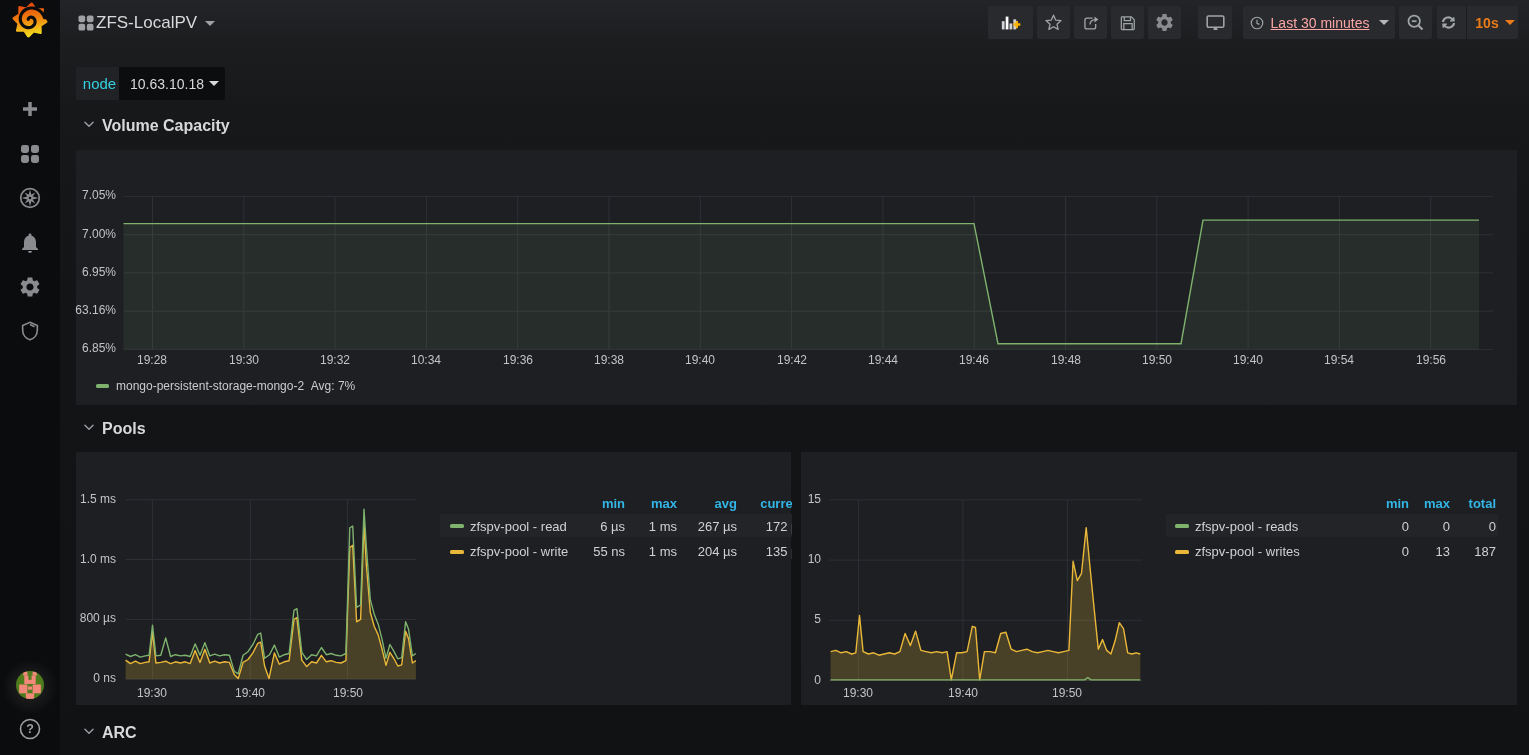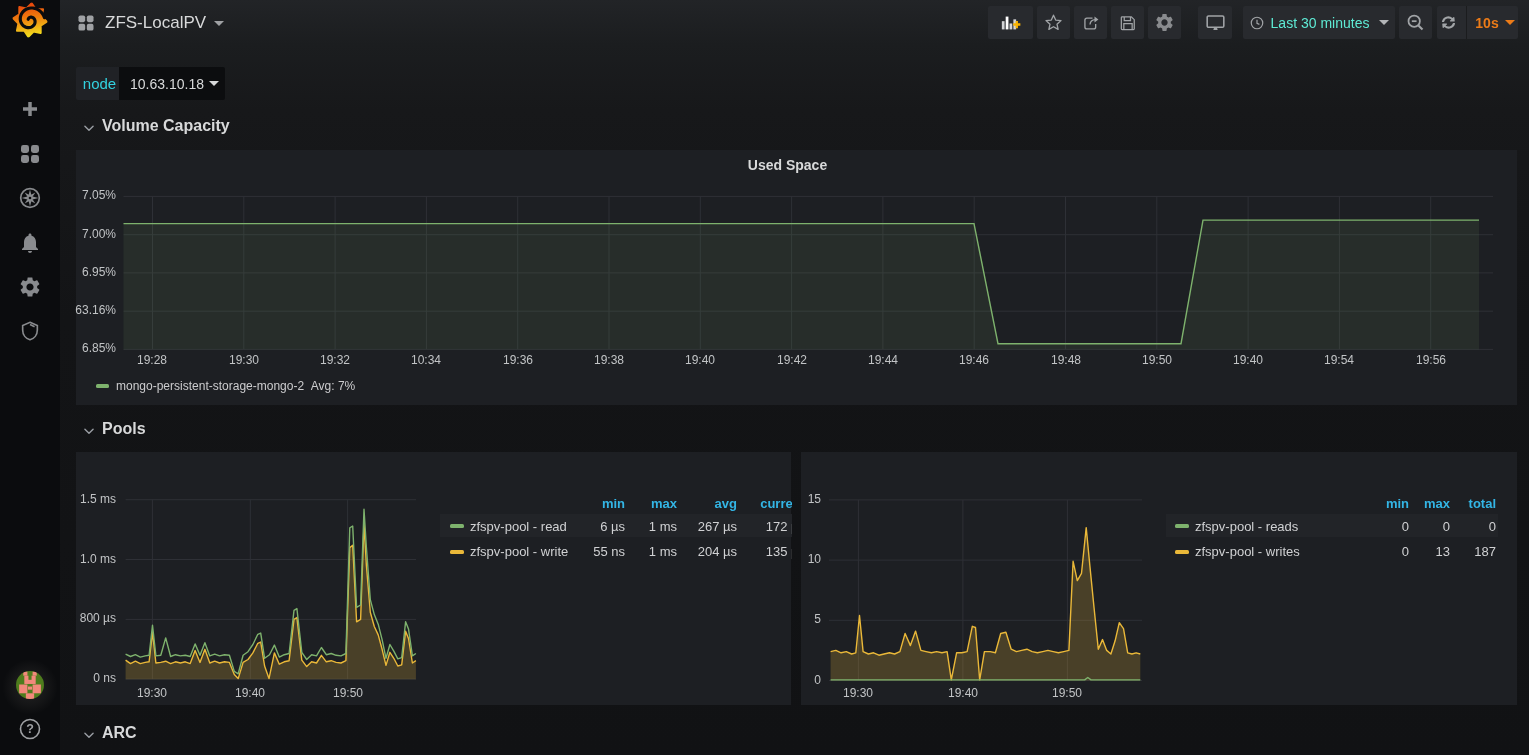--- a/index.html
+++ b/index.html
@@ -2,33 +2,33 @@
 <html><head><meta charset="utf-8"><title>ZFS-LocalPV</title>
 <style>
 * { margin:0; padding:0; box-sizing:border-box; }
 html,body { width:1529px; height:755px; overflow:hidden; font-family:"Liberation Sans",sans-serif;
   background:#161719; }
 #page { position:relative; width:1529px; height:755px;
   background:linear-gradient(180deg,#222427 0px,#1b1d1f 45px,#17181a 110px,#131416 320px,#111214 755px); }
 #sidebar { position:absolute; left:0; top:0; width:60px; height:755px; background:#0b0c0e; z-index:5; }
 .sic { position:absolute; left:50%; transform:translate(-50%,-50%); }
 #navtitle { position:absolute; left:76px; top:13px; display:flex; align-items:center; }
-#navtitle .t { color:#d8d9da; font-size:17px; margin-left:9px; letter-spacing:0; }
+#navtitle .t { color:#d8d9da; font-size:17px; letter-spacing:0; }
 .caret { width:0; height:0; border-left:5px solid transparent; border-right:5px solid transparent;
   border-top:5px solid #9fa1a4; display:inline-block; }
 .navbtn { position:absolute; top:6px; height:33px; background:#282a2e; border-radius:2px;
   display:flex; align-items:center; justify-content:center; }
-.tpick { color:#5eead4; font-size:14px; font-weight:500; }
+.tpick { color:#fca5a5; font-size:14px; font-weight:500;text-decoration:underline; }
 #submenu { position:absolute; left:76px; top:67px; display:flex; height:33px;justify-content:space-between; }
 #vlabel { background:#202226; color:#32d1df; font-size:15px; display:flex; align-items:center;
   padding:0 2px 0 6px; border-radius:2px 0 0 2px; justify-content:center; width:43px; }
 #vvalue { background:#0c0d0f; color:#d8d9da; font-size:14px; display:flex; align-items:center;
   padding:0 6px 0 11px; border-radius:0 2px 2px 0; width:106px; justify-content:space-between; }
 .rowhdr { position:absolute; left:82px; color:#d8d9da; font-size:16px; font-weight:bold;
-  display:flex; align-items:flex-end; cursor:pointer; }
+  display:flex; align-items:flex-start; cursor:pointer; }
 .rowhdr svg { margin-right:6px; }
 .panel { position:absolute; background:#1d1f23; border:1px solid #1d1f23; }
 .ptitle { position:absolute; top:6px; left:0; right:18px; text-align:center; color:#d8d9da;
   font-size:14px; font-weight:bold; }
 .xt { position:absolute; text-align:center; color:#c2c4c6; font-size:12px; }
 .yt { position:absolute; text-align:right; color:#c2c4c6; font-size:12px; white-space:nowrap; }
 .legend { position:absolute; top:0; left:0; height:100%; overflow:hidden; }
 .lhead { position:absolute; top:43px; height:17px; width:100%; }
 .lcol { position:absolute; color:#33b5e5; font-size:13px; font-weight:bold; transform:translateX(0);
   white-space:nowrap; }
@@ -187,21 +187,20 @@
       <div id="vlabel">node</div>
       <div id="vvalue">10.63.10.18
   <span class="caret" style="border-top-color:#d8d9da"></span></div>
     </div>
 
 <div class="rowhdr" style="top:117px"><svg width="14" height="14" viewBox="0 0 24 24">
         <path d="M5 9 L12 16 L19 9" fill="none" stroke="#9a9ea4" stroke-width="2.4" stroke-linecap="round" stroke-linejoin="round"></path>
       </svg>Volume Capacity</div>
 
 <div class="panel" style="left:76px;top:150px;width:1441px;height:255px">
-  <div class="ptitle">Used Space</div>
   <svg width="1441" height="255" style="position:absolute;top:0;left:0">
         <line x1="75.5" y1="45.4" x2="75.5" y2="198.4" stroke="#2e3036" stroke-width="1"></line>
         <line x1="166.8" y1="45.4" x2="166.8" y2="198.4" stroke="#2e3036" stroke-width="1"></line>
         <line x1="258.1" y1="45.4" x2="258.1" y2="198.4" stroke="#2e3036" stroke-width="1"></line>
         <line x1="349.4" y1="45.4" x2="349.4" y2="198.4" stroke="#2e3036" stroke-width="1"></line>
         <line x1="440.7" y1="45.4" x2="440.7" y2="198.4" stroke="#2e3036" stroke-width="1"></line>
         <line x1="532.0" y1="45.4" x2="532.0" y2="198.4" stroke="#2e3036" stroke-width="1"></line>
         <line x1="623.3" y1="45.4" x2="623.3" y2="198.4" stroke="#2e3036" stroke-width="1"></line>
         <line x1="714.6" y1="45.4" x2="714.6" y2="198.4" stroke="#2e3036" stroke-width="1"></line>
         <line x1="805.9" y1="45.4" x2="805.9" y2="198.4" stroke="#2e3036" stroke-width="1"></line>

